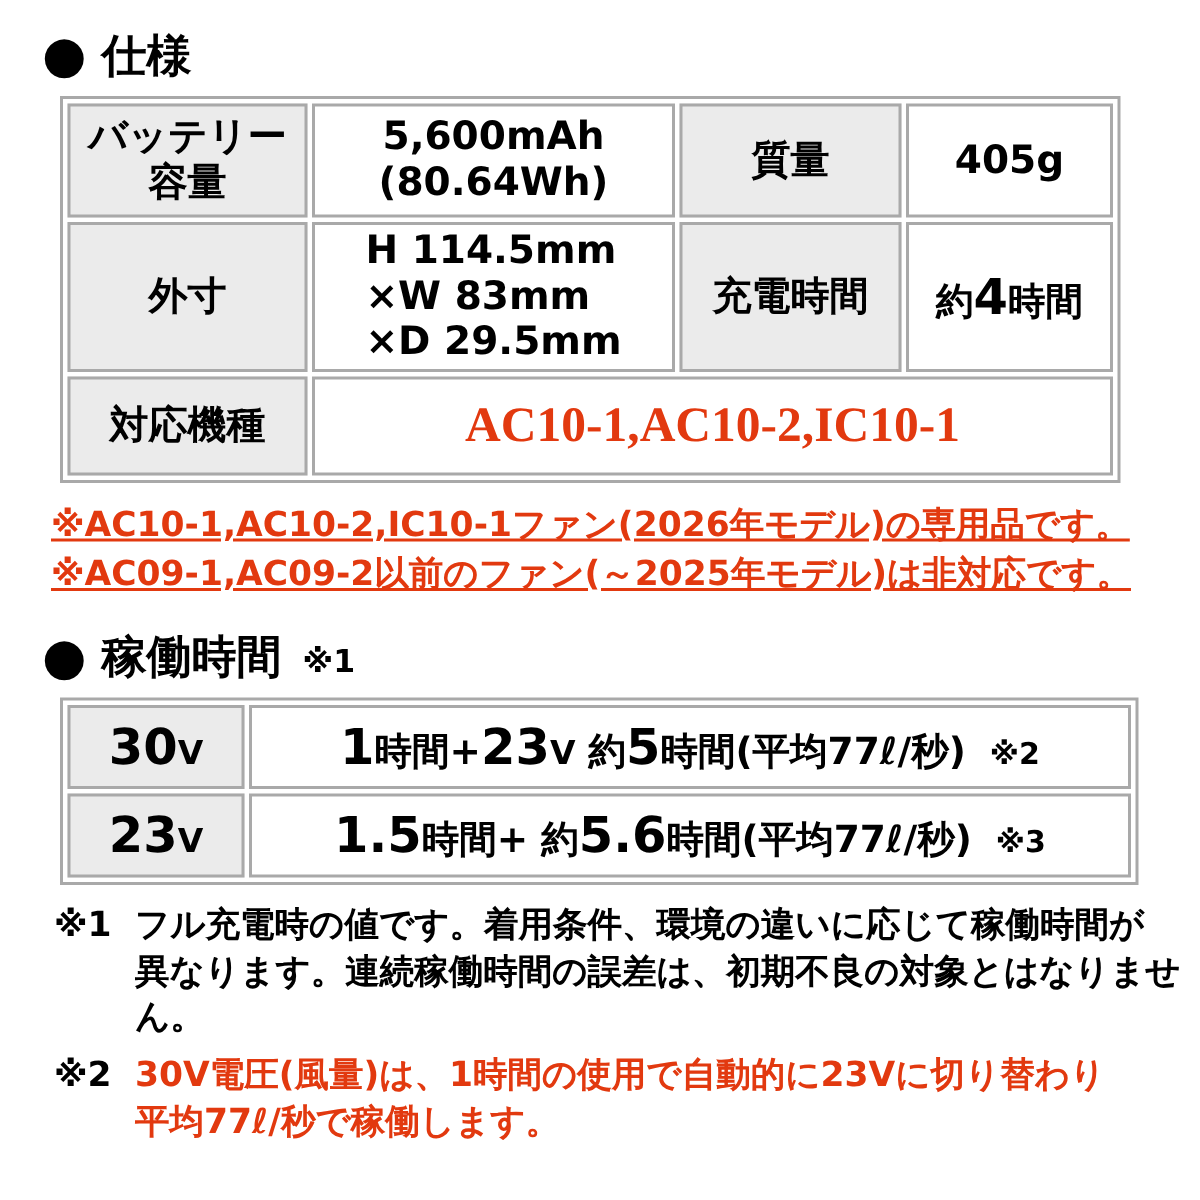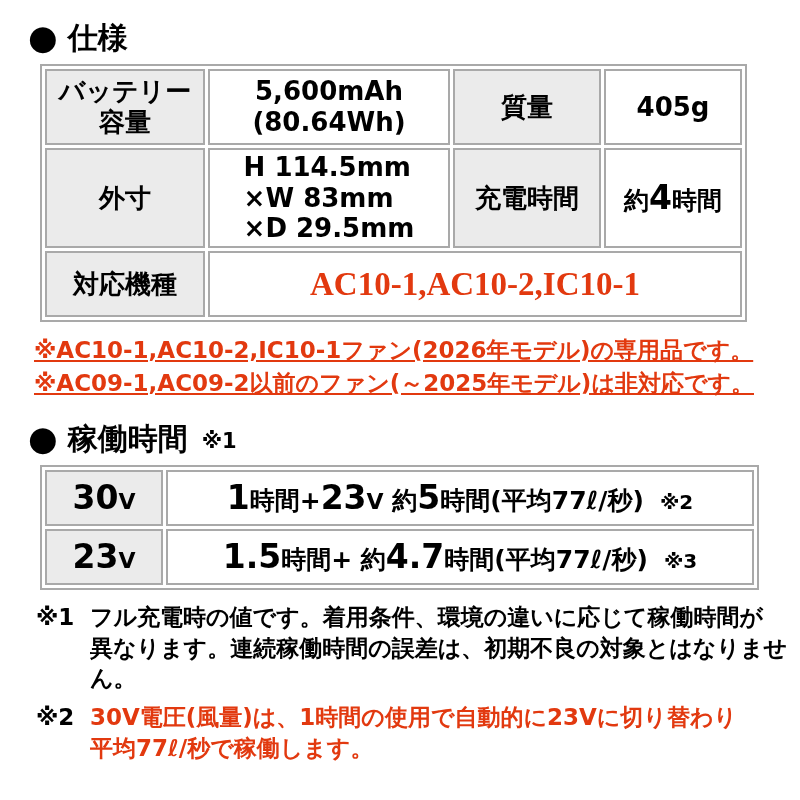--- a/index.html
+++ b/index.html
@@ -100,21 +100,21 @@
         <col class="c3">
         <col class="c4">
       </colgroup>
     <tbody>
         <tr>
       <td class="lbl"><span class="seg-num">30</span><span class="seg-unit">V</span></td>
       <td colspan="3"><span><span class="seg-num">1</span><span class="seg-jp">時間+</span><span class="seg-num">23</span><span class="seg-unit">V</span><span class="seg-jp"> 約</span><span class="seg-num">5</span><span class="seg-jp">時間(平均77ℓ/秒)</span></span><span class="note-tag">※2</span></td>
     </tr>
     <tr>
       <td class="lbl"><span class="seg-num">23</span><span class="seg-unit">V</span></td>
-      <td colspan="3"><span><span class="seg-num">1.5</span><span class="seg-jp">時間+ 約</span><span class="seg-num">4.7</span><span class="seg-jp">時間(平均77ℓ/秒)</span></span><span class="note-tag">※3</span></td>
+      <td colspan="3"><span><span class="seg-num">1.5</span><span class="seg-jp">時間+ 約</span><span class="seg-num">5.6</span><span class="seg-jp">時間(平均77ℓ/秒)</span></span><span class="note-tag">※3</span></td>
     </tr>
   </tbody>
     </table>
 
   <div style="margin-top:12px;">
     <div class="footnote">
       <span class="fn-marker">※1</span>
       <span class="fn-text">フル充電時の値です。着用条件、環境の違いに応じて稼働時間が
 異なります。連続稼働時間の誤差は、初期不良の対象とはなりません。</span>
     </div>

